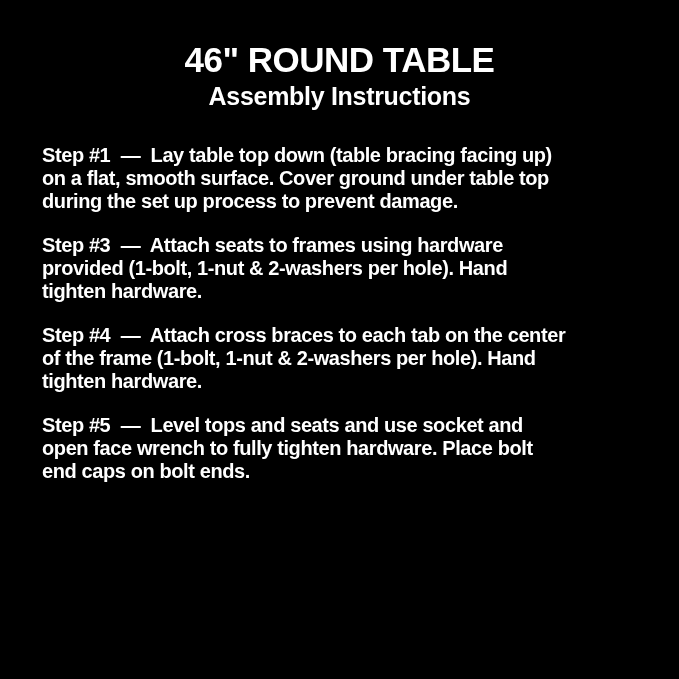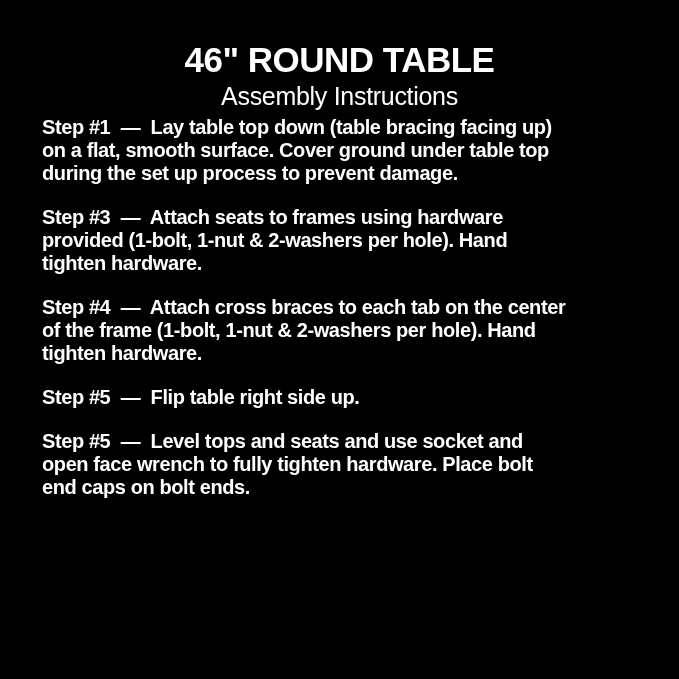--- a/index.html
+++ b/index.html
@@ -28,26 +28,26 @@
     margin: 0;
     font-size: 35px;
     font-weight: 700;
     line-height: 40px;
     letter-spacing: -0.5px;
     white-space: pre;
   }
   h2.subtitle {
     margin: 0;
     font-size: 25px;
-    font-weight: 400;
+    font-weight: 700;
     line-height: 32px;
     letter-spacing: -0.3px;
   }
   main.steps {
-    margin: 4px 10px 0 42px;
+    margin: 32px 10px 0 42px;
   }
   p.step {
     margin: 0 0 21px 0;
     font-size: 20px;
     font-weight: 700;
     line-height: 23px;
     letter-spacing: -0.4px;
     white-space: pre-wrap;
   }
 </style>
@@ -63,18 +63,17 @@
   <main class="steps">
     <p class="step">Step #1  —  Lay table top down (table bracing facing up)
 on a flat, smooth surface. Cover ground under table top
 during the set up process to prevent damage.</p>
     <p class="step">Step #3  —  Attach seats to frames using hardware
 provided (1-bolt, 1-nut &amp; 2-washers per hole). Hand
 tighten hardware.</p>
     <p class="step">Step #4  —  Attach cross braces to each tab on the center
 of the frame (1-bolt, 1-nut &amp; 2-washers per hole). Hand
 tighten hardware.</p>
-    <p class="step">Step #5  —  Flip table right side up.</p>
     <p class="step">Step #5  —  Level tops and seats and use socket and
 open face wrench to fully tighten hardware. Place bolt
 end caps on bolt ends.</p>
   </main>
 </div>
 
 </body></html>

